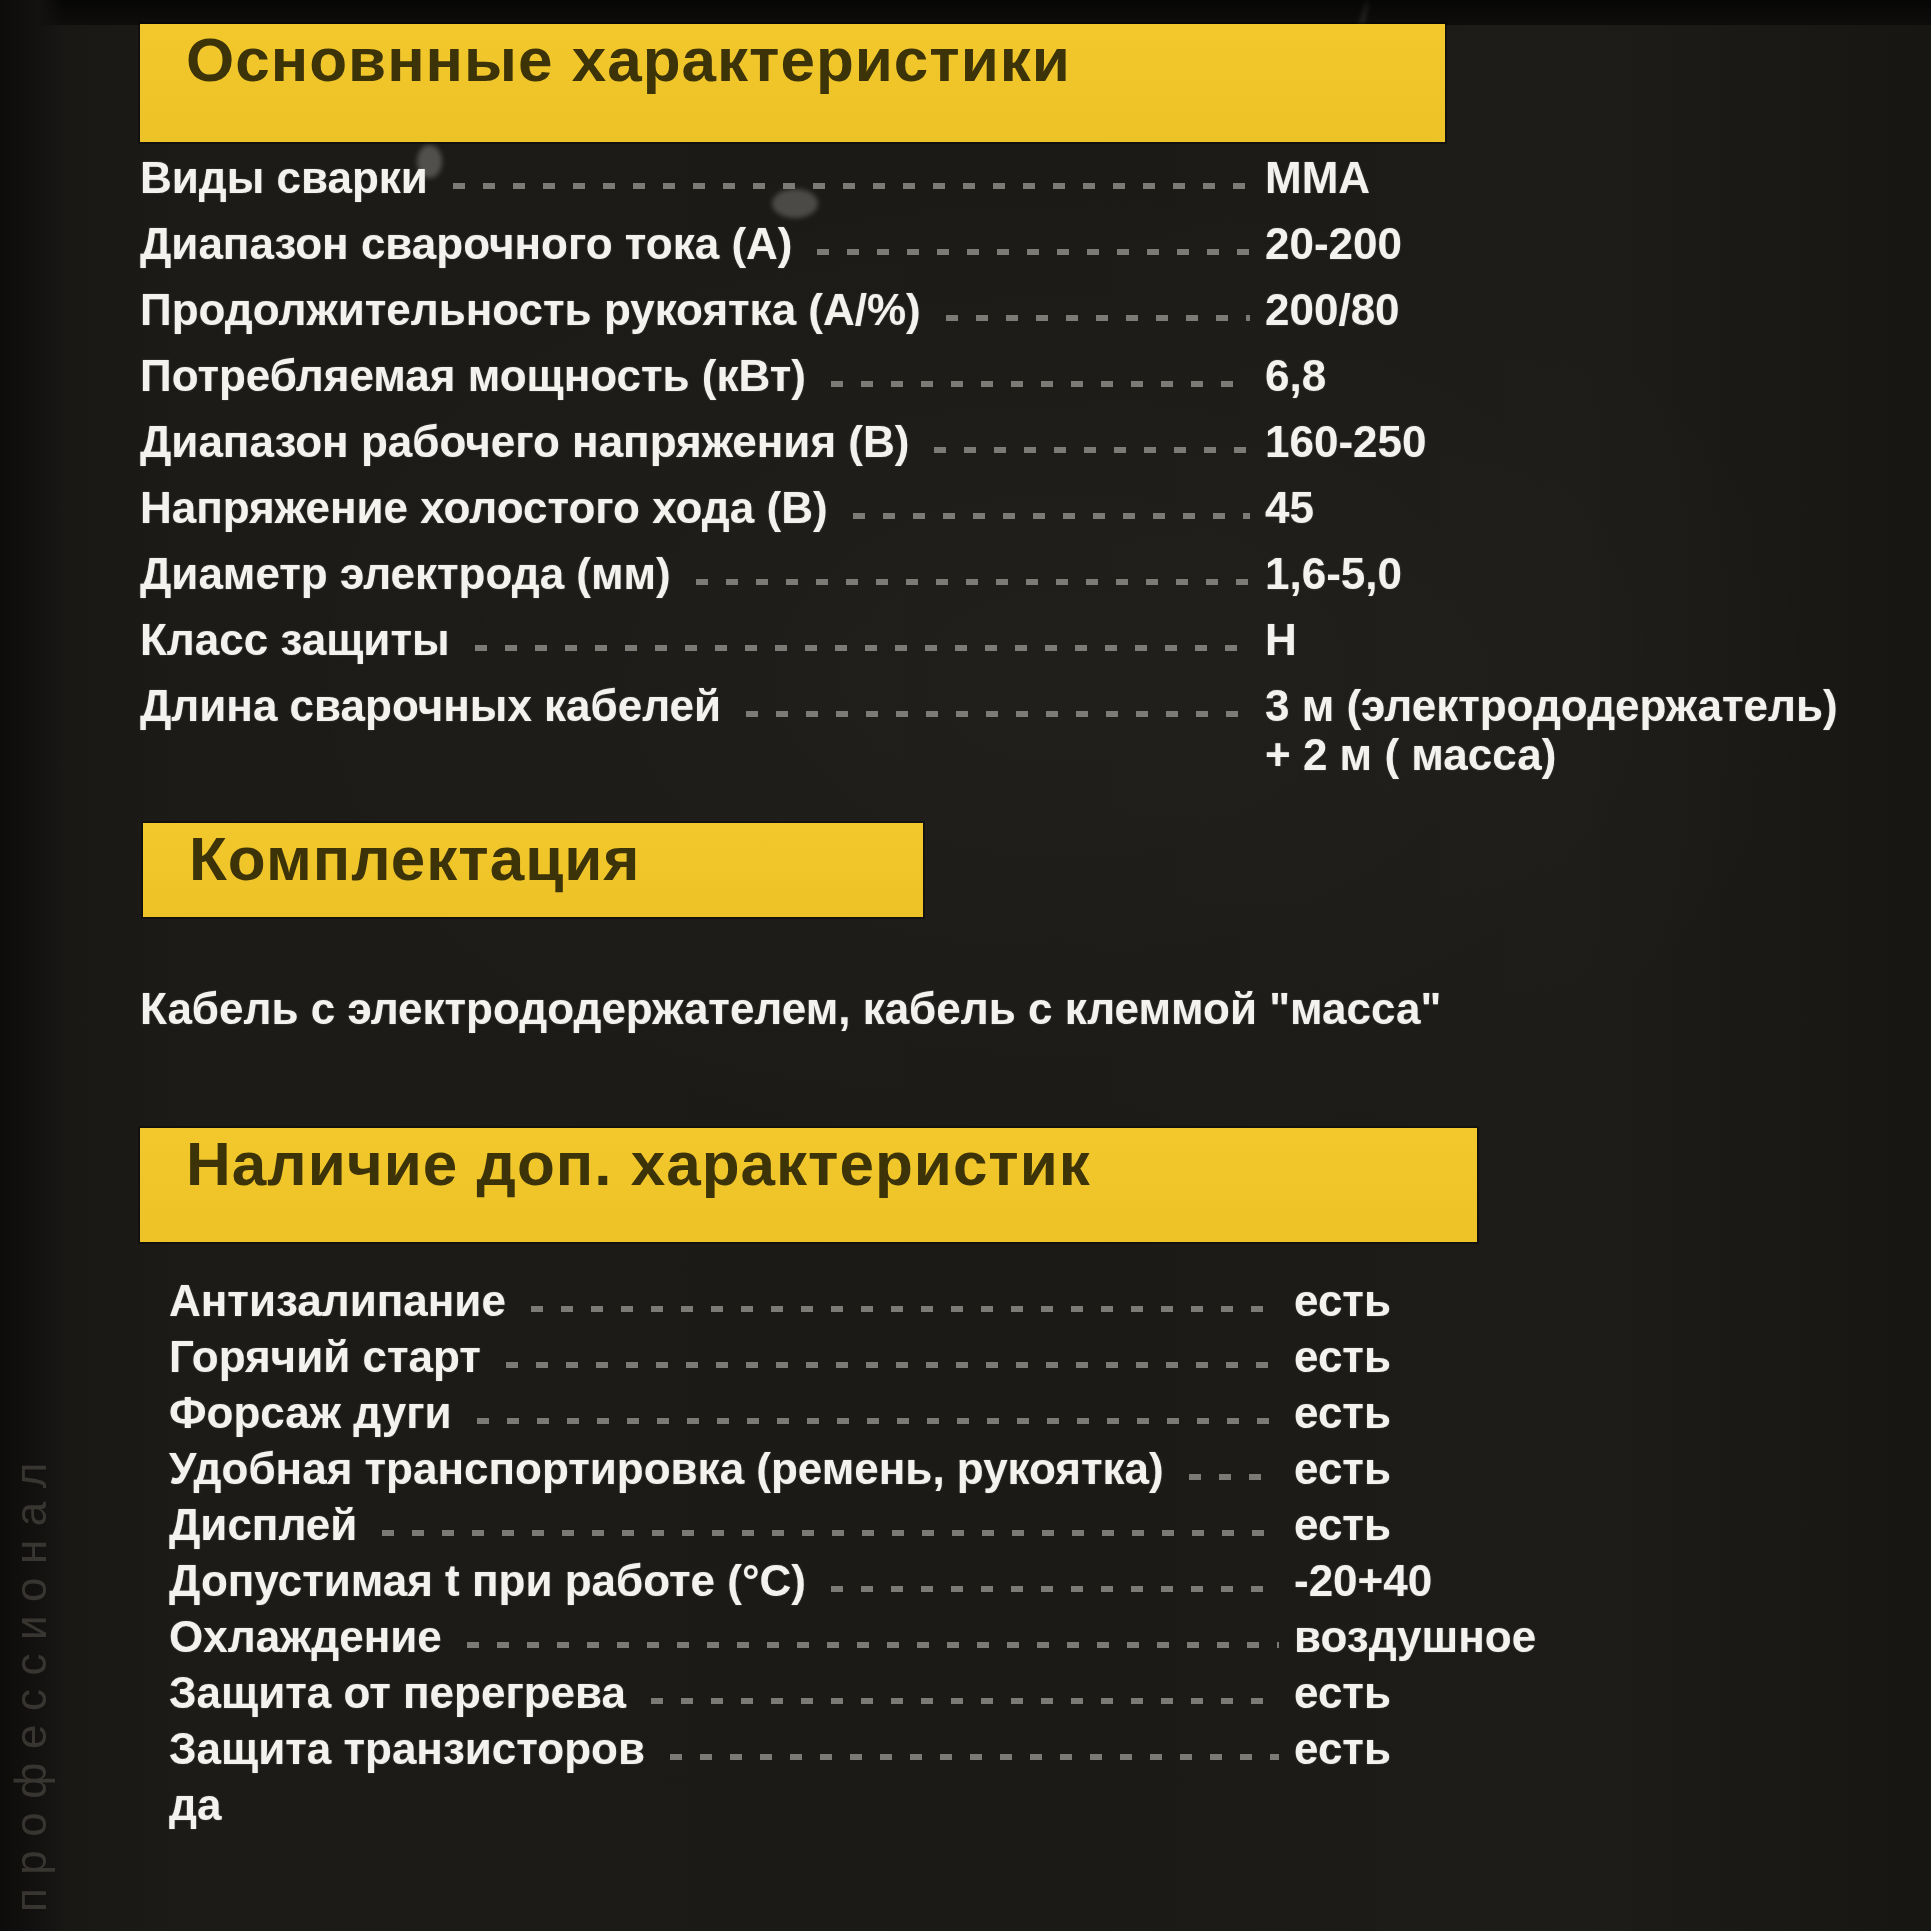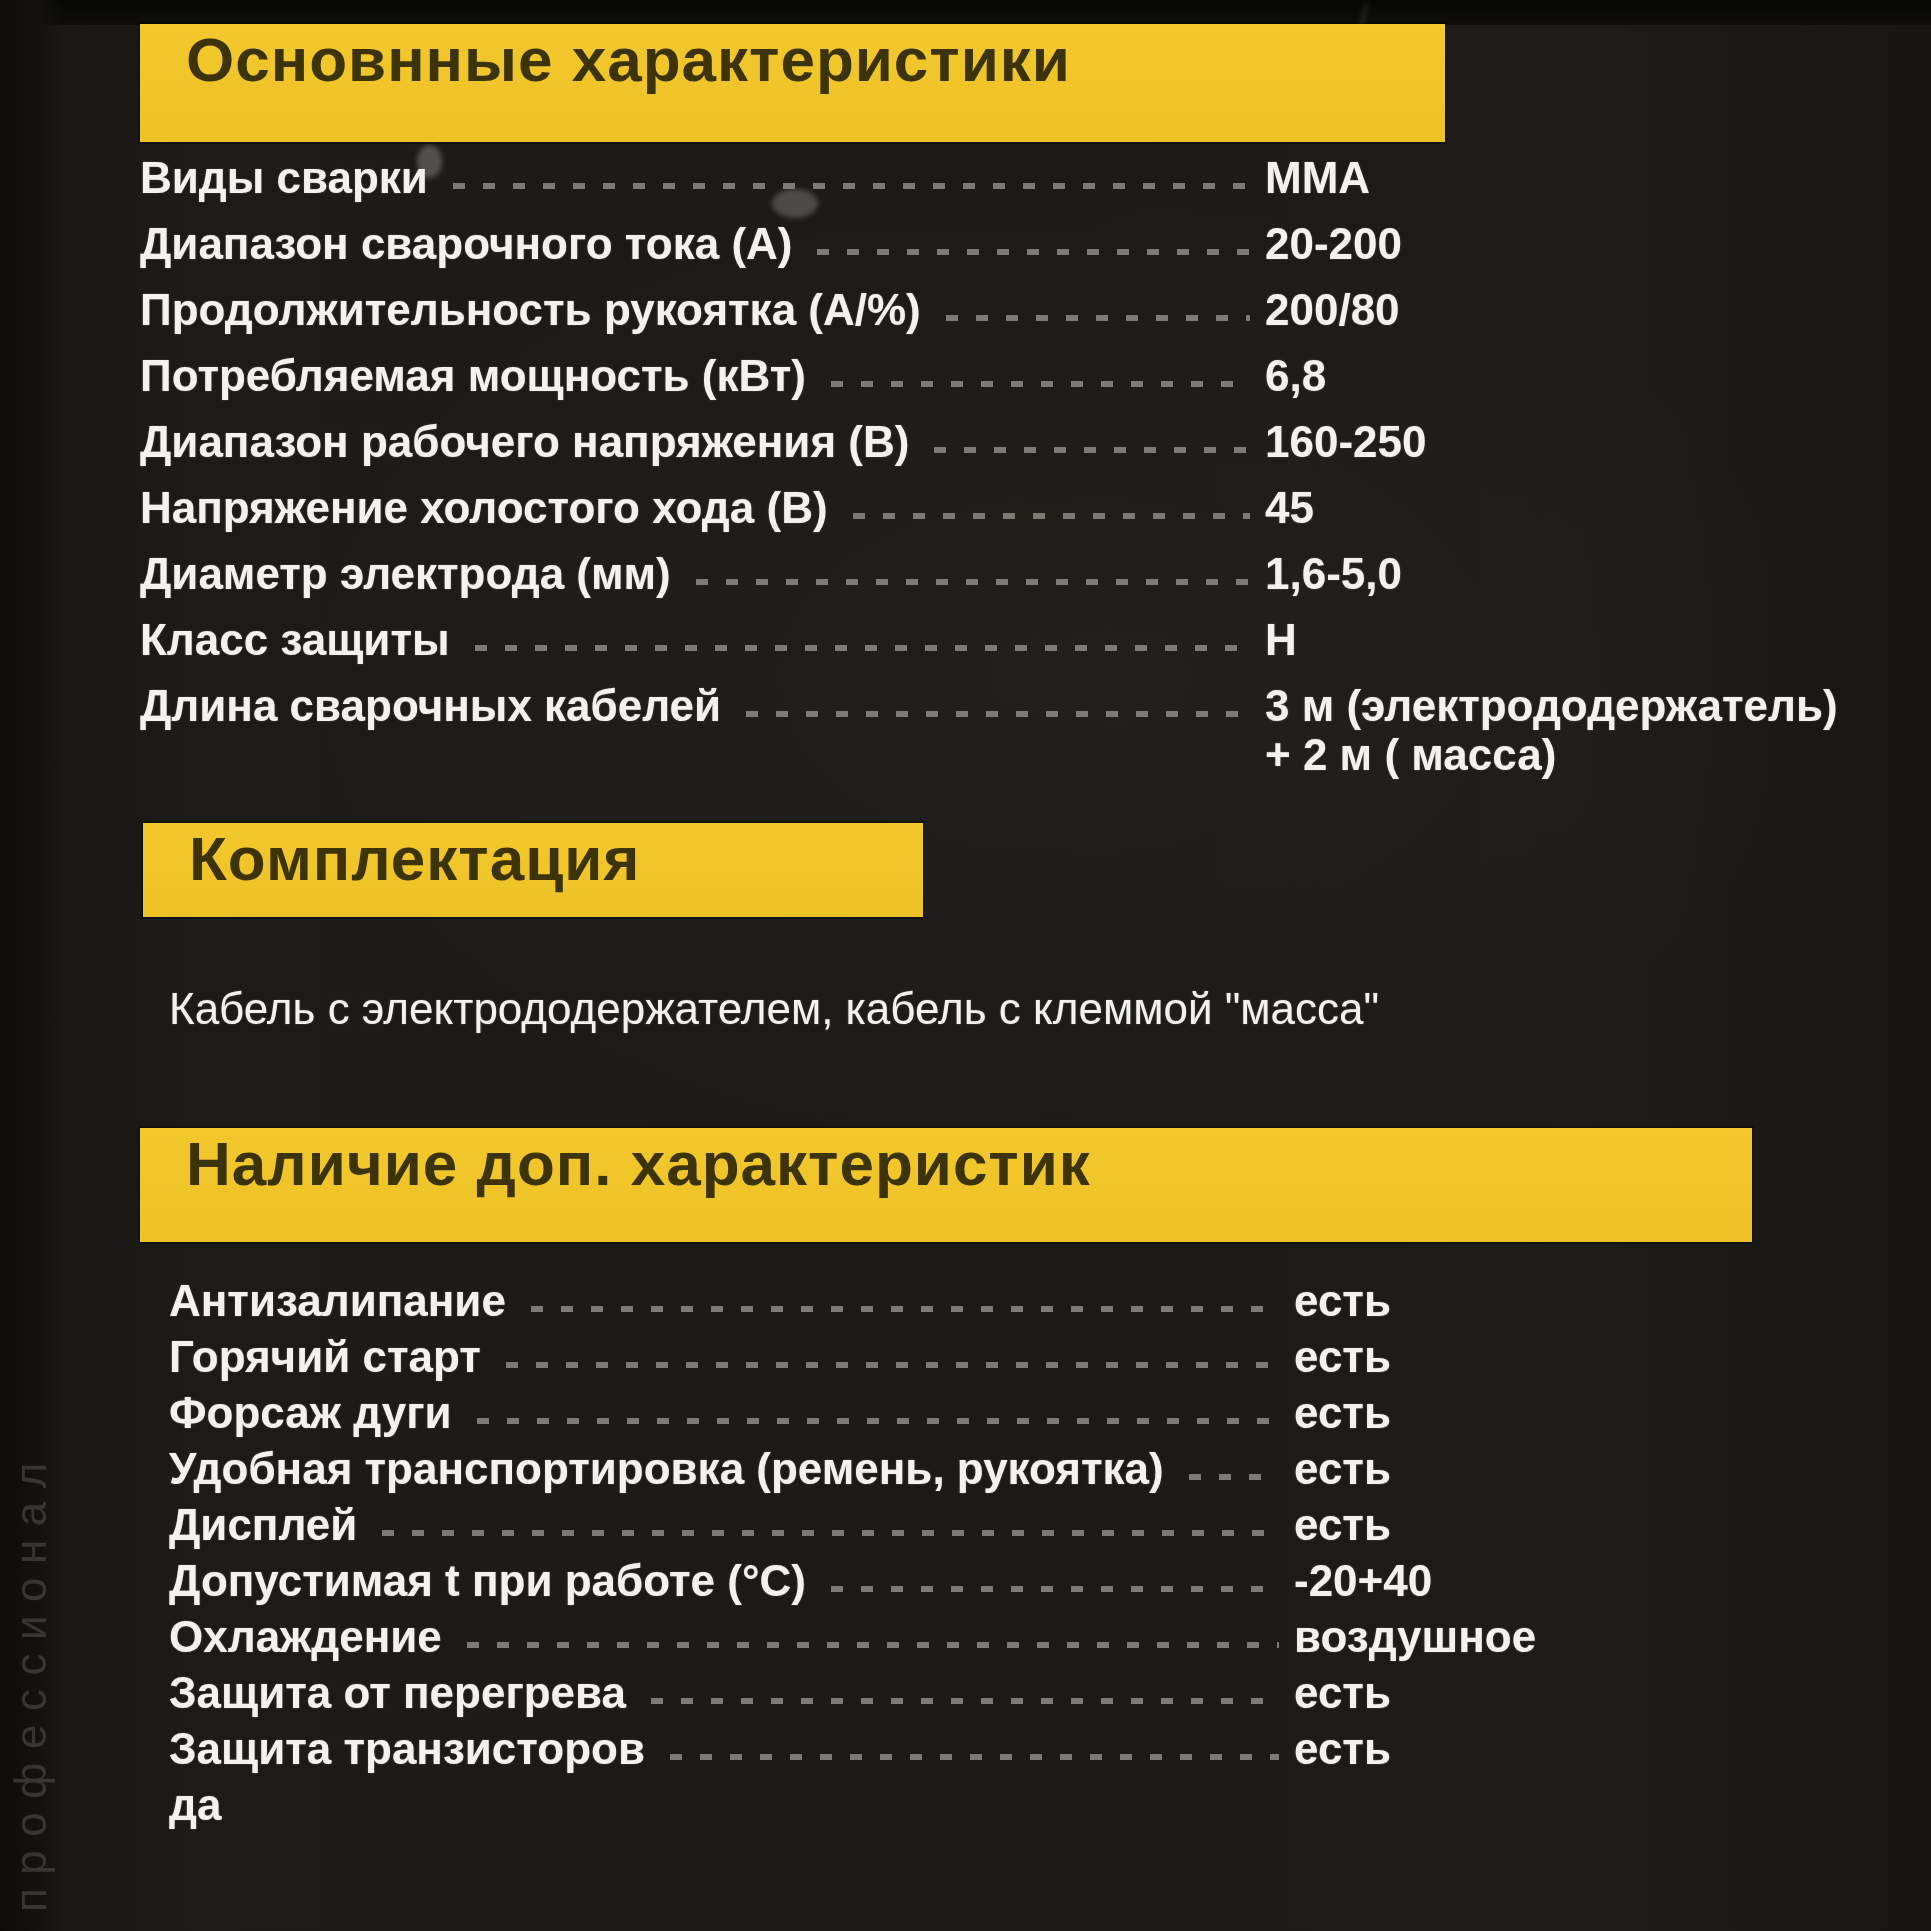--- a/index.html
+++ b/index.html
@@ -21,38 +21,38 @@
   .s2{left:772px;top:189px;width:46px;height:29px;opacity:.45;}
   .s3{left:1359px;top:0px;width:2.9px;height:58px;opacity:.35;transform:rotate(14deg);}
 
   .bar{position:absolute;background:linear-gradient(180deg,#f3c82d,#edc226);
        color:#3c3309;display:flex;align-items:flex-start;
        font-size:62px;font-weight:600;letter-spacing:1px;
        box-shadow:0 0 0 1.9px rgba(0,0,0,.35);}
   .bar .t{padding-left:46px;white-space:nowrap;}
   .bar1{left:140px;top:24px;width:1305px;height:118px;}
   .bar2{left:143px;top:823px;width:780px;height:94px;}
-  .bar3{left:140px;top:1128px;width:1612px;height:114px;}
+  .bar3{left:140px;top:1128px;width:1337px;height:114px;}
 
   .rows{position:absolute;left:140px;width:1728px;}
   .rows1{top:153px;}
   .rows3{top:1276px;margin-left:29px;}
   .row{display:grid;grid-template-columns:1125px 1fr;align-items:start;}
   .rows1 .row{min-height:66px;}
   .rows3 .row{min-height:56px;}
   .lw{display:flex;align-items:center;min-width:0;}
   .lbl,.val{color:#f3f2ef;font-size:44px;font-weight:600;line-height:1.12;
             text-shadow:0 0 1.9px rgba(255,255,255,.28);white-space:nowrap;}
   .val{white-space:normal;max-width:657px;}
   .leader{flex:1;height:5.8px;align-self:flex-end;margin:0 15.4px 13.5px 25px;min-width:39px;
           background:repeating-linear-gradient(90deg,#8d8b86 0 11.6px,rgba(0,0,0,0) 11.6px 30px);
           opacity:.85;}
   .kit-text{position:absolute;left:140px;top:983px;width:1448px;
-            color:#f3f2ef;font-size:44px;font-weight:400;line-height:1.2;
-            text-shadow:0 0 1.9px rgba(255,255,255,.28);margin-left:29px;}
+            color:#f3f2ef;font-size:44px;font-weight:700;line-height:1.2;
+            text-shadow:0 0 1.9px rgba(255,255,255,.28);}
 </style>
 </head>
 <body>
 
 <div class="stage">
   <div class="top-band"></div>
   <div class="left-strip"></div>
   <div class="edge-text">профессионал</div>
   <div class="scratch s1"></div>
   <div class="scratch s2"></div>

